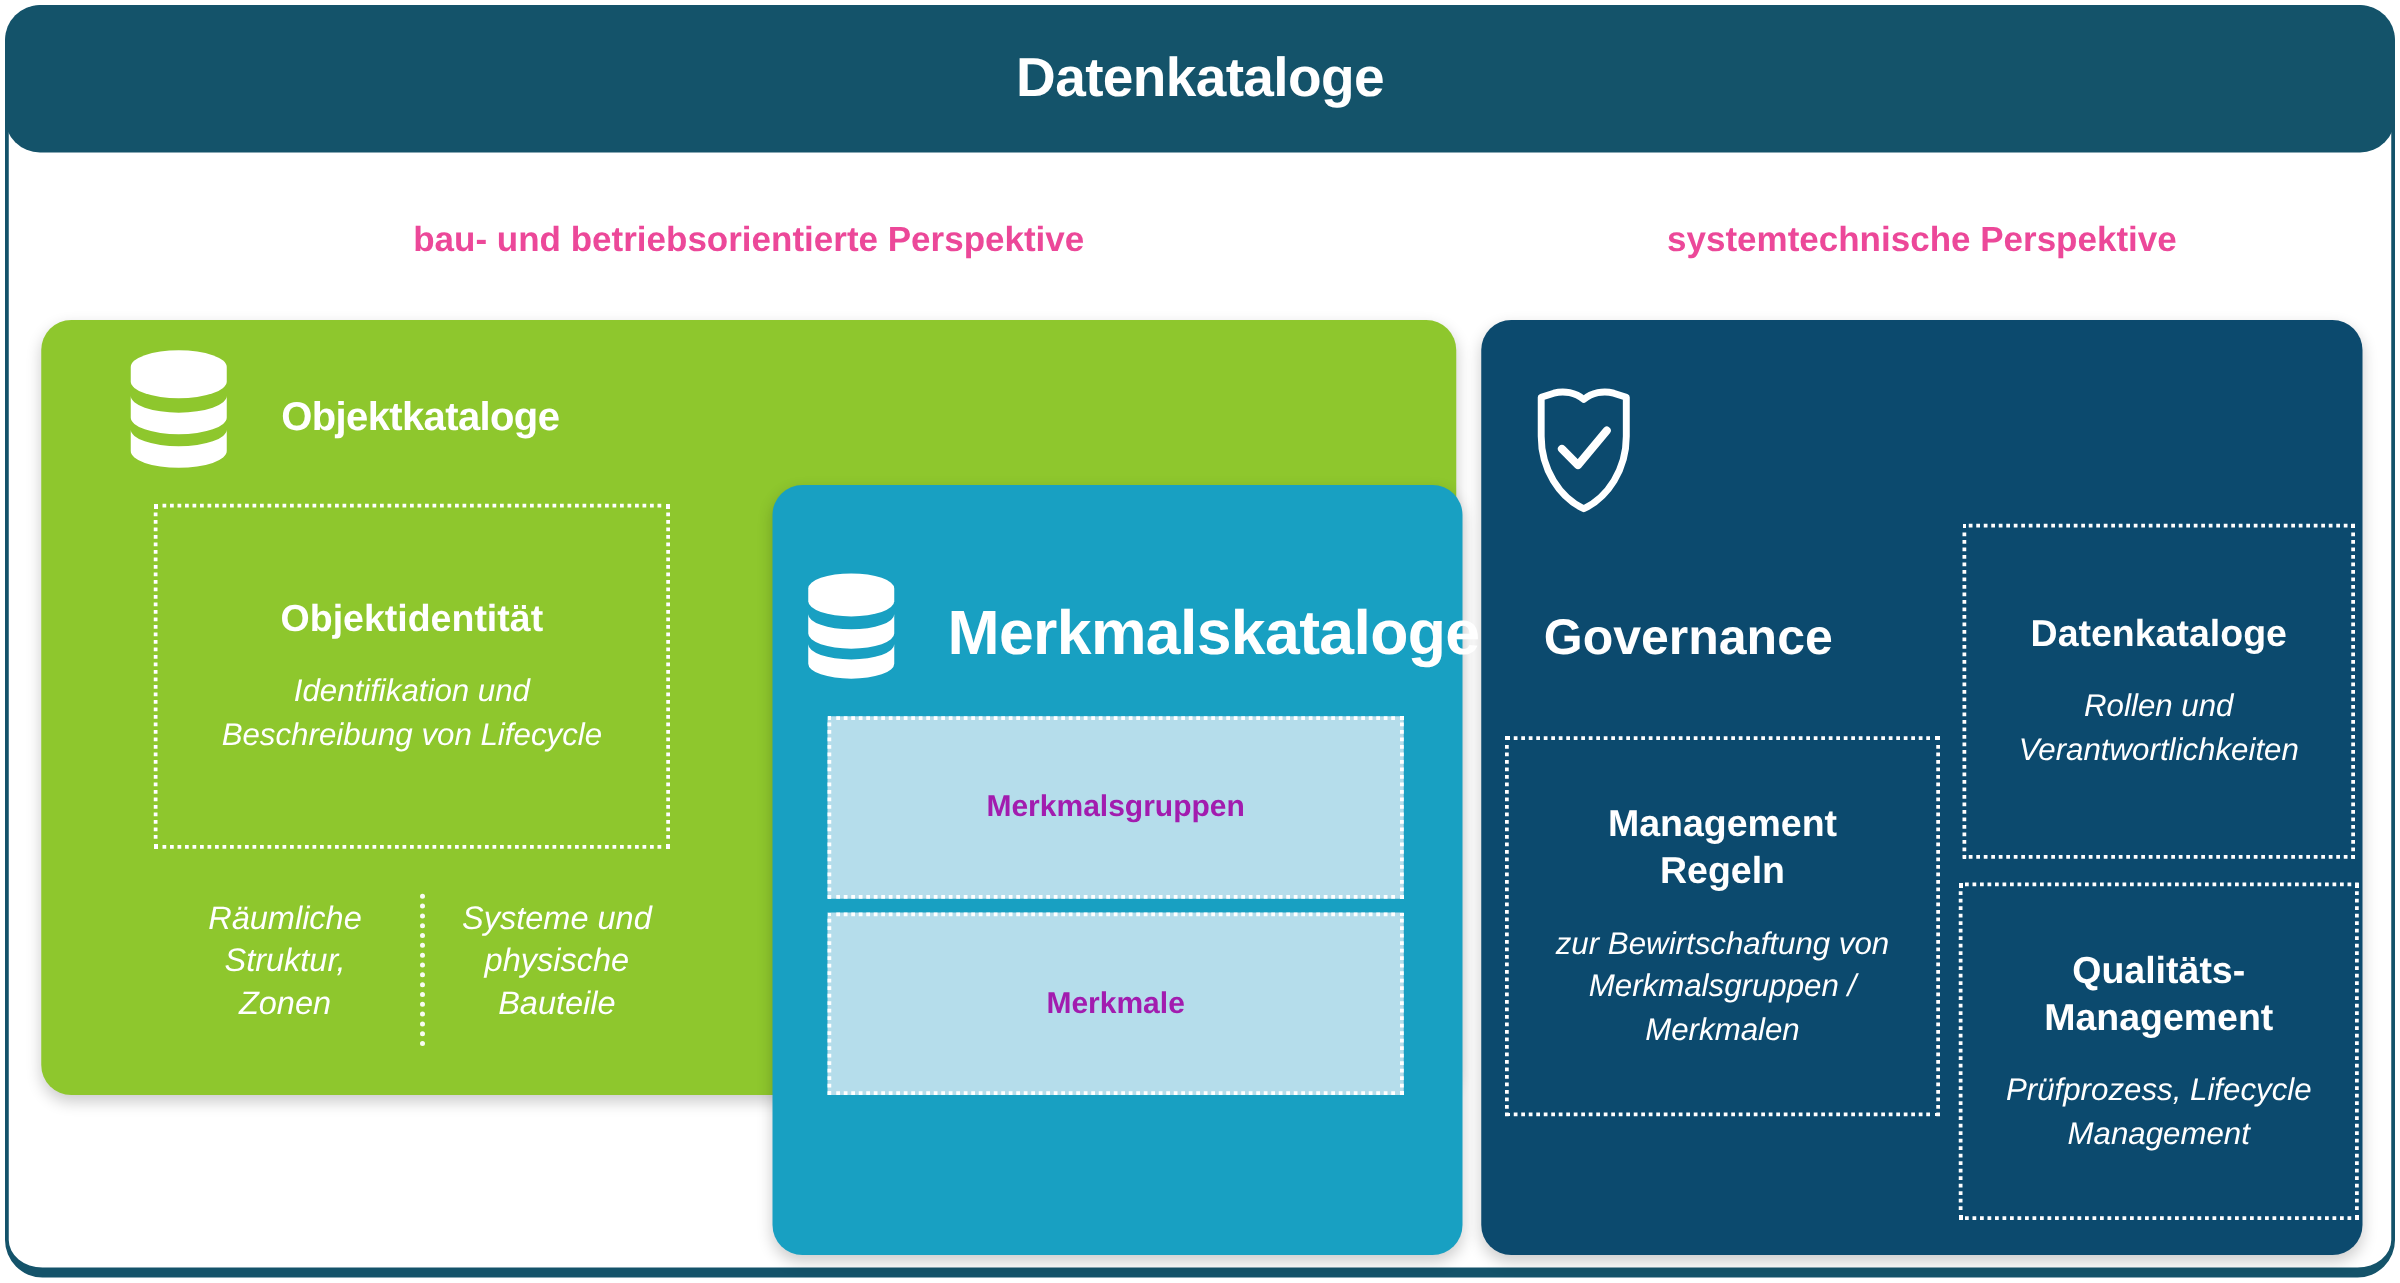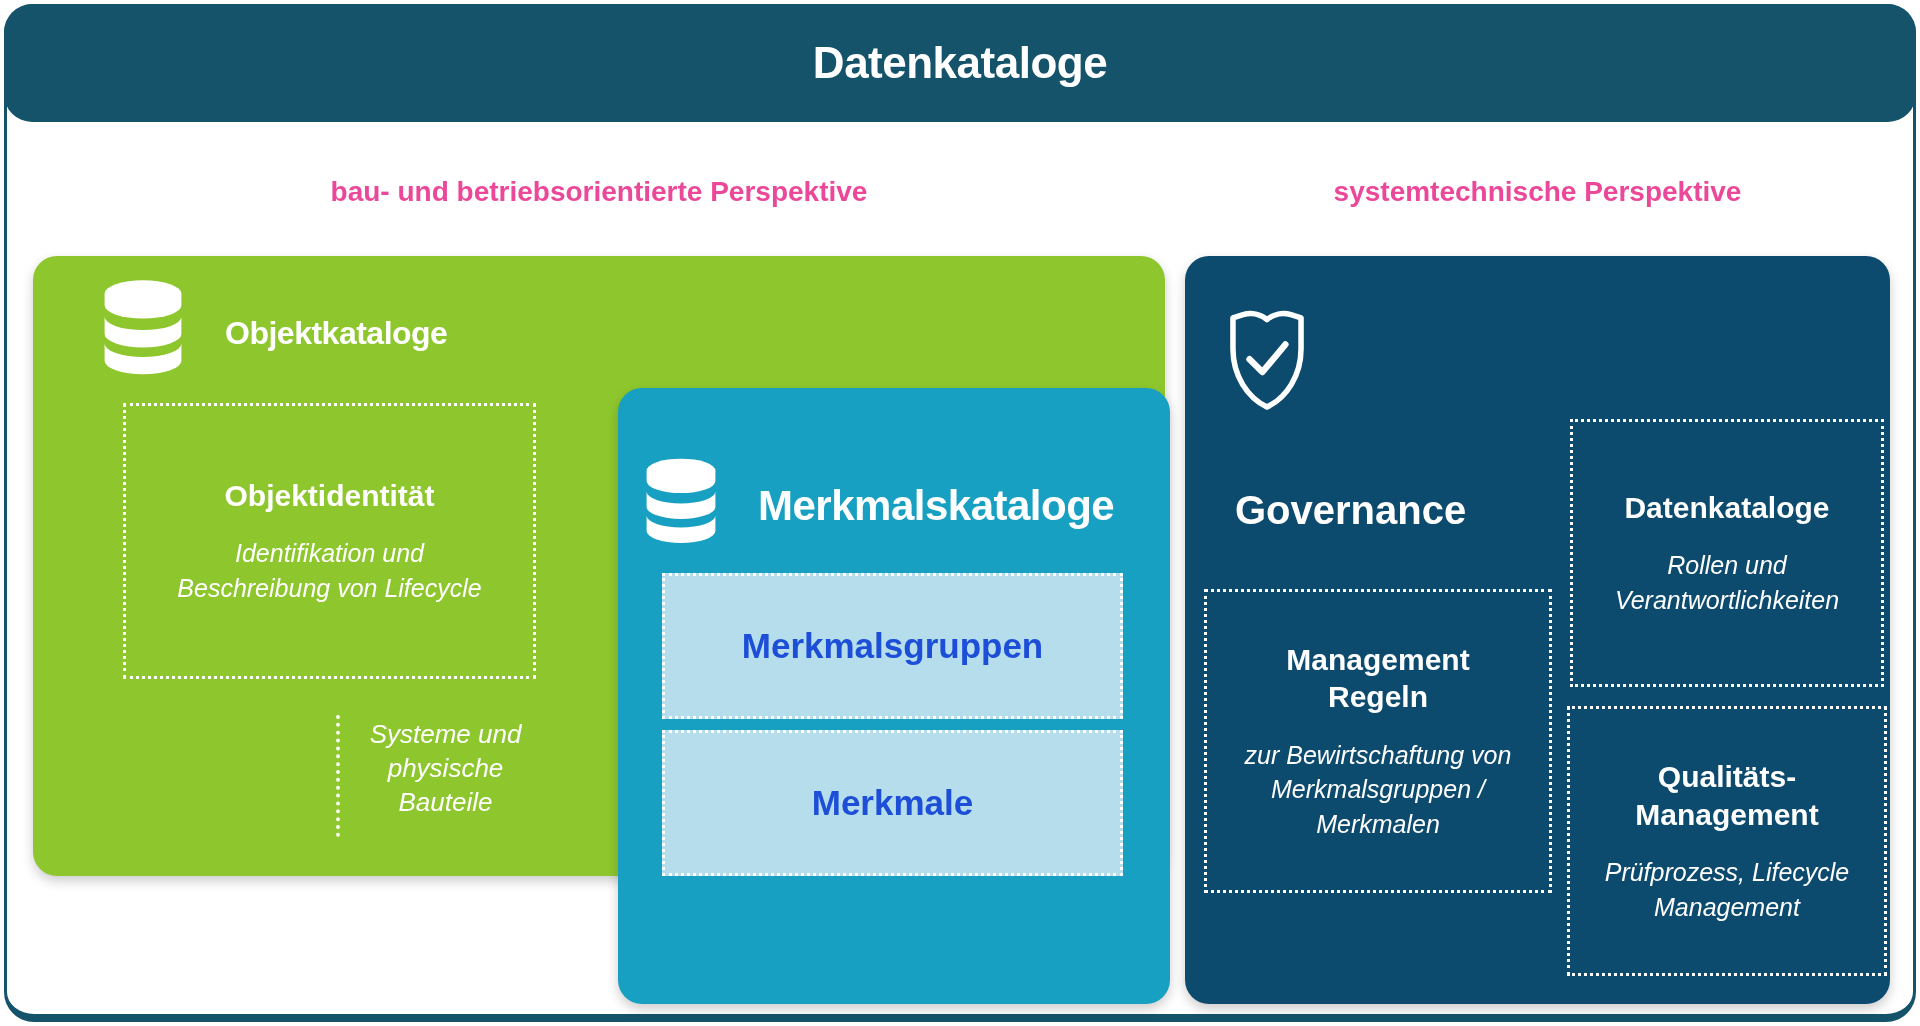--- a/index.html
+++ b/index.html
@@ -35,21 +35,21 @@
   
   .green-note{position:absolute;color:#ffffff;font-size:26px;font-style:italic;
               line-height:1.3;text-align:center;white-space:pre-line;top:462px;}
   .green-note.n1{left:75px;width:240px;}
   .green-note.n2{left:315px;width:195px;}
   .v-divider{position:absolute;left:303px;top:459px;height:122px;width:0;
              border-left:4px dotted rgba(255,255,255,0.95);}
   
   .light-box{position:absolute;left:44px;width:455px;height:140px;background:#b5ddeb;
              border:3px dotted #ffffff;display:flex;align-items:center;justify-content:center;}
-  .light-box .lb-label{font-size:35px;font-weight:700;color:#1d4ed8;}
+  .light-box .lb-label{font-size:24px;font-weight:700;color:#a21caf;}
   .light-box.b1{top:185px;}
   .light-box.b2{top:342px;}
   
   .shield-wrap{position:absolute;left:36px;top:42px;}
   .gov-title{position:absolute;left:50px;top:232px;color:#ffffff;font-size:40px;font-weight:700;}
   .org-box{left:385px;top:163px;width:308px;height:262px;}
   .mgmt-box{left:19px;top:333px;width:342px;height:298px;}
   .qual-box{left:382px;top:450px;width:314px;height:264px;}
 </style>
 </head>
@@ -76,36 +76,39 @@
       </span>
       <span class="cat-title">Objektkataloge</span>
     </div>
 
     <div class="dash identity-box">
       <div class="sub-title">Objektidentität</div>
       <div class="sub-desc">Identifikation und
 Beschreibung von Lifecycle</div>
     </div>
 
+    <div class="green-note n1">Räumliche
+Struktur,
+Zonen</div>
     <div class="v-divider"></div>
     <div class="green-note n2">Systeme und
 physische
 Bauteile</div>
   </div>
 
   <div class="panel teal">
     <div class="head">
       <span class="icon-db">
         <svg width="86" height="100" viewBox="0 0 100 114" fill="#ffffff" xmlns="http://www.w3.org/2000/svg">
           <path d="M10 16 a40 14 0 0 1 80 0 v12 a40 14 0 0 1 -80 0 z"></path>
           <path d="M10 40 a40 14 0 0 0 80 0 v18 a40 14 0 0 1 -80 0 z"></path>
           <path d="M10 68 a40 14 0 0 0 80 0 v18 a40 14 0 0 1 -80 0 z"></path>
         </svg>
       </span>
-      <span class="cat-title" style="font-size:42px;">Merkmalskataloge</span>
+      <span class="cat-title" style="font-size:50px;">Merkmalskataloge</span>
     </div>
 
     <div class="light-box b1">
       <span class="lb-label">Merkmalsgruppen</span>
     </div>
     <div class="light-box b2">
       <span class="lb-label">Merkmale</span>
     </div>
   </div>
 

